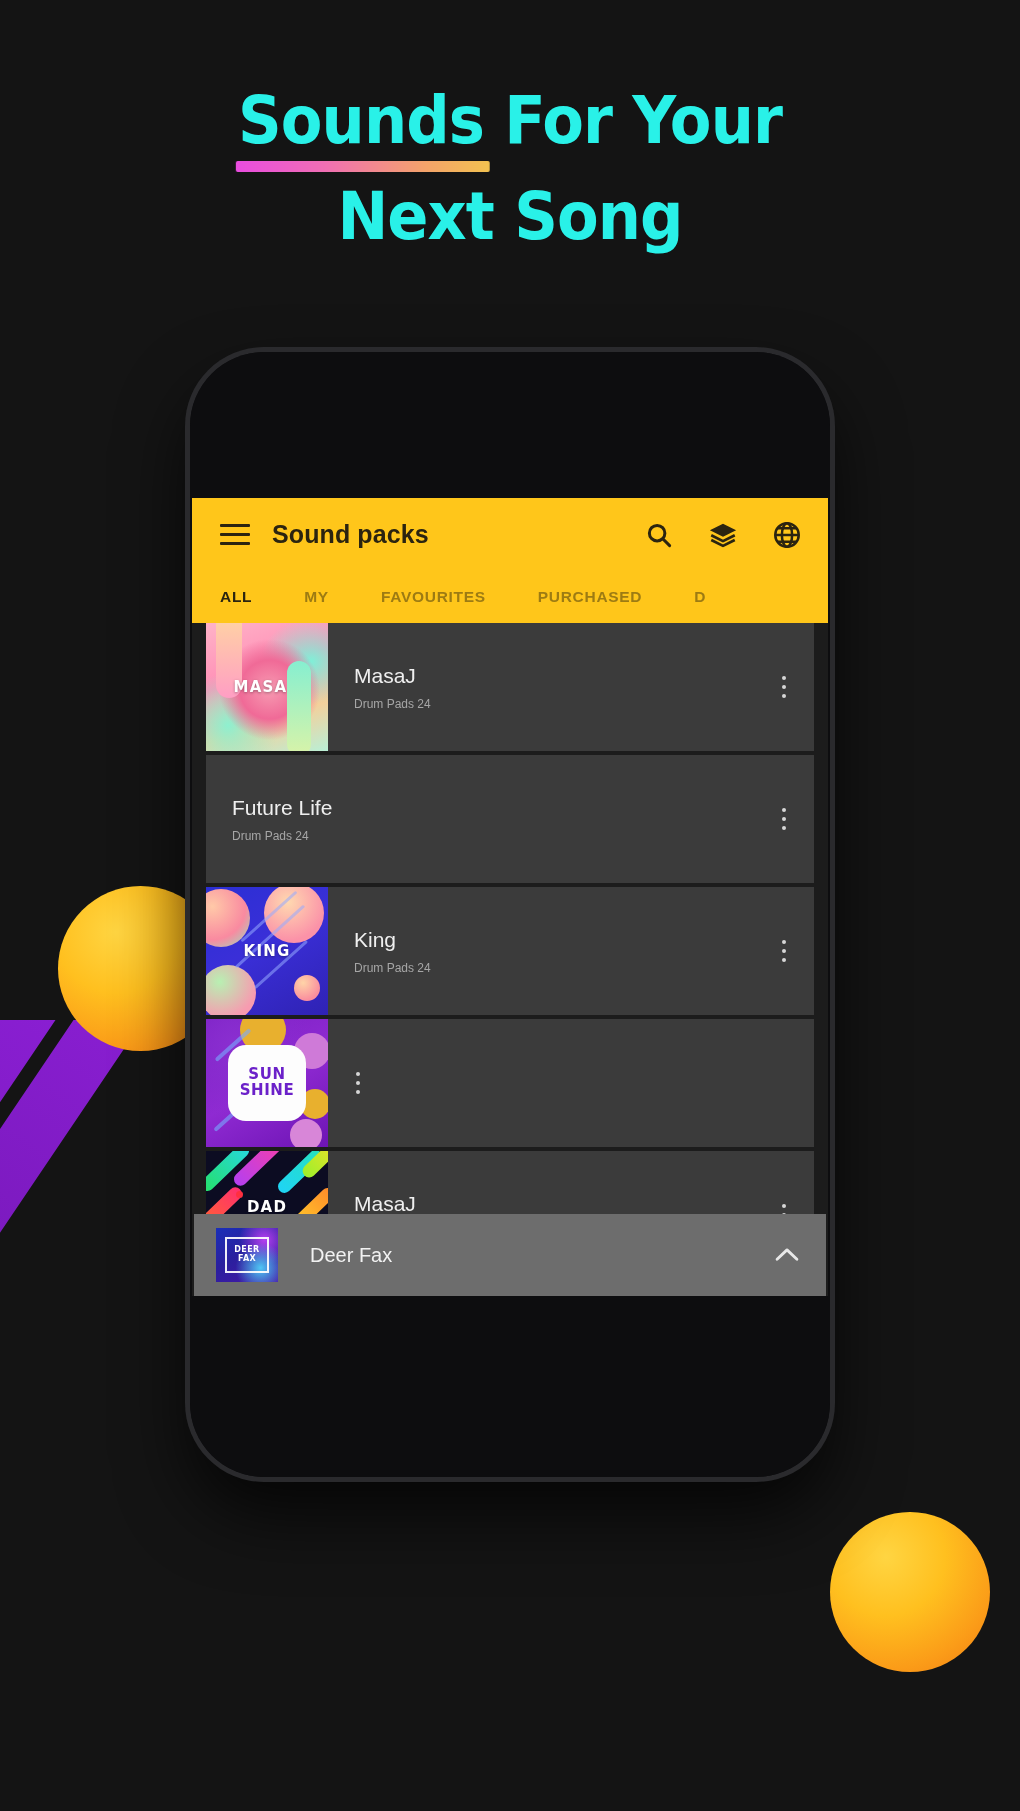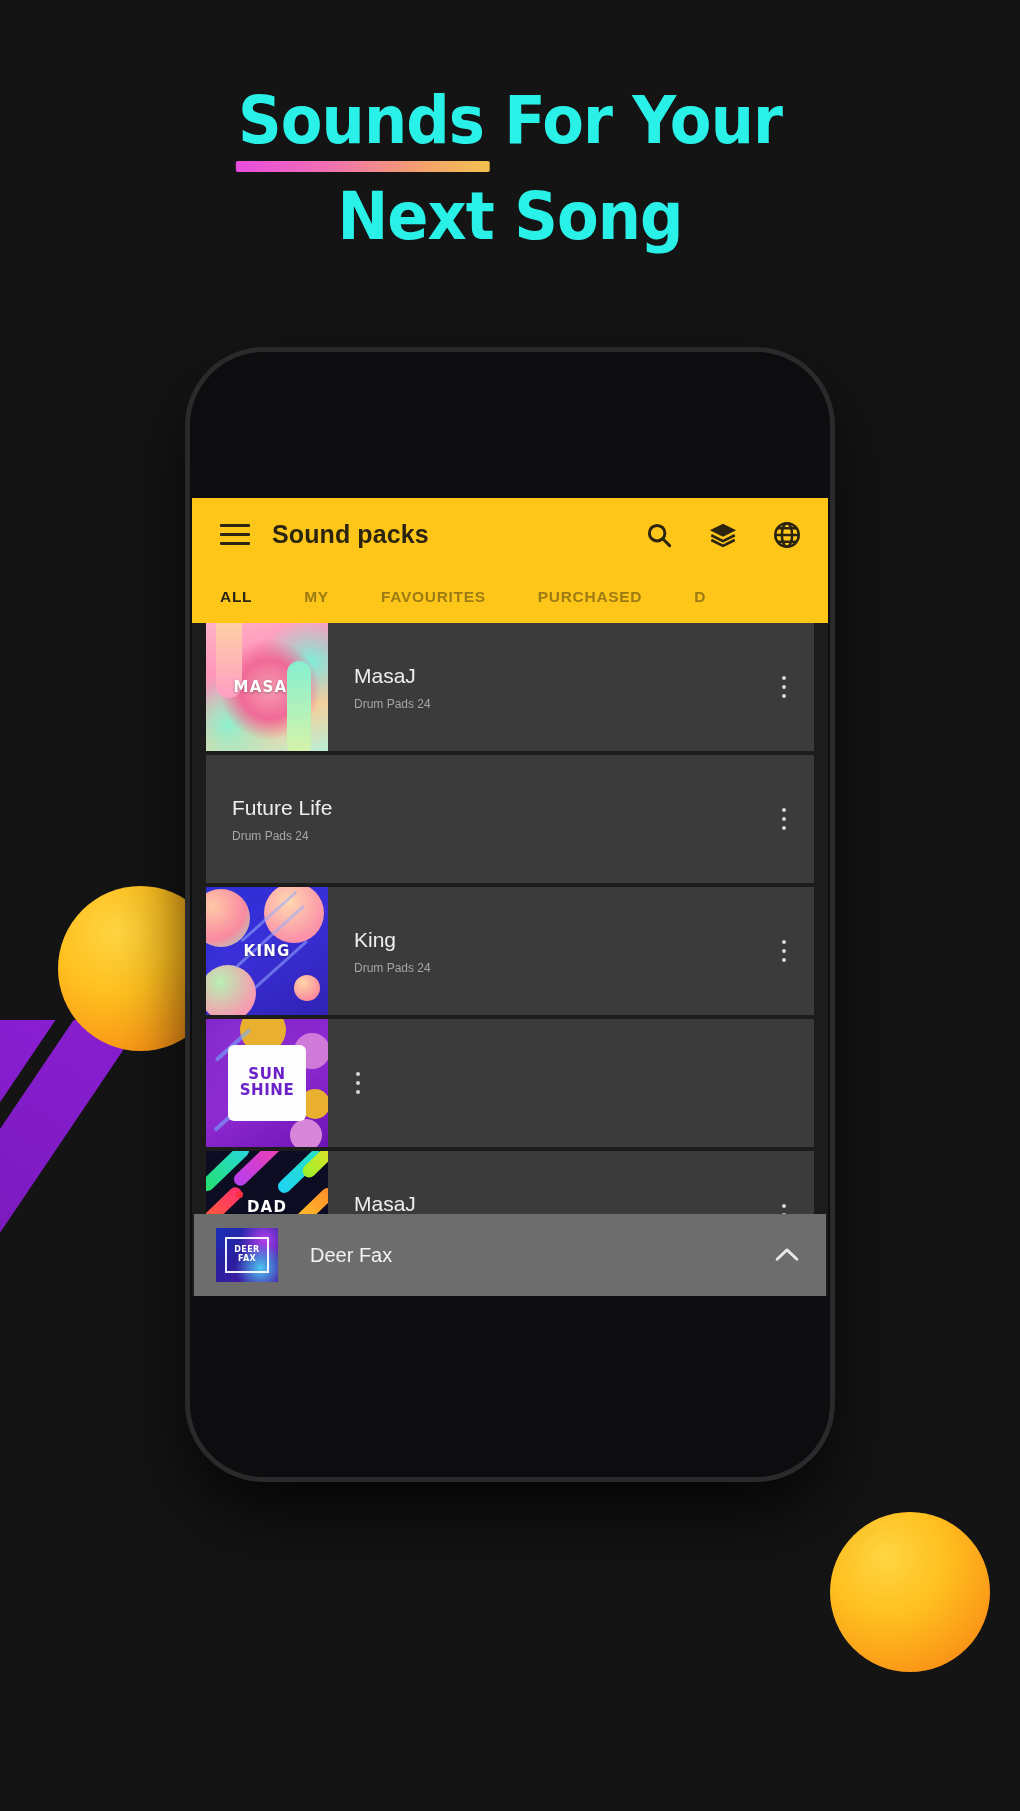--- a/index.html
+++ b/index.html
@@ -218,21 +218,21 @@
 
   .art-sun {
     background:
       radial-gradient(circle at 25% 20%, #8a2fd0 0%, rgba(138,47,208,0) 55%),
       linear-gradient(150deg,#7a1fc4 0%, #8f2ad2 50%, #6d14b4 100%);
   }
   .sun-card {
     position:absolute;
     left:22px; top:26px; right:22px; bottom:26px;
     background:#fdfdfd;
-    border-radius:6px;
+    border-radius:18px;
     display:flex; align-items:center; justify-content:center;
   }
   .sun-card span {
     color:#6b21c9;
     font-family:"DejaVu Sans", sans-serif;
     font-weight:bold;
     font-size:15px;
     letter-spacing:.6px;
     line-height:1.06;
     text-align:center;

